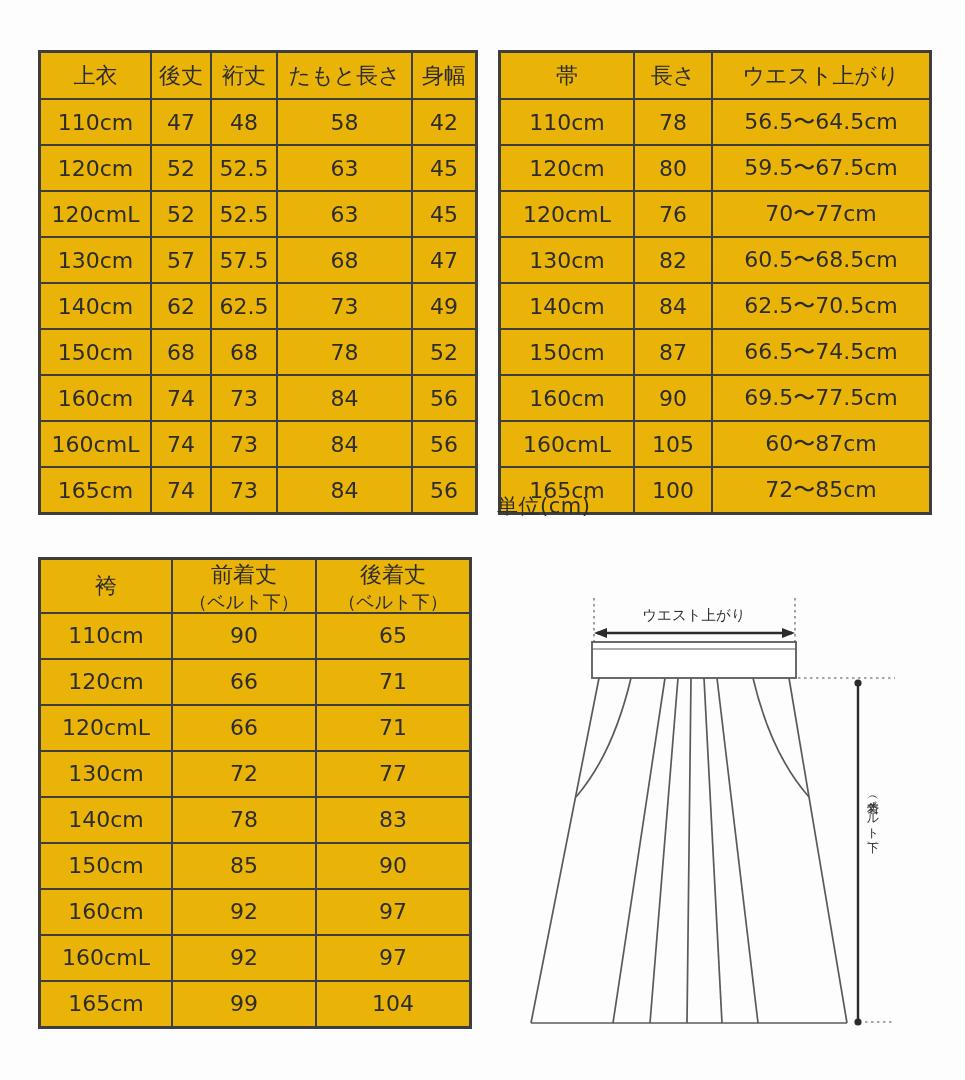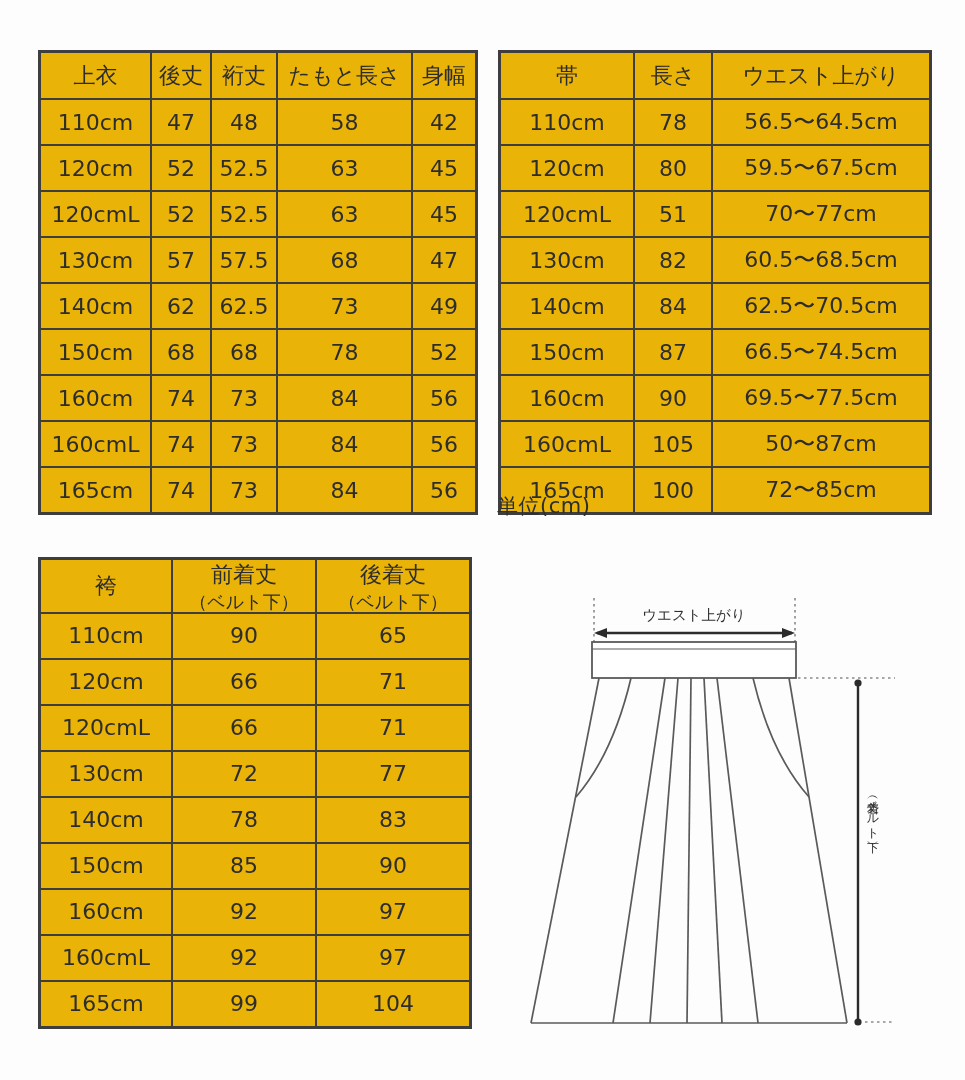--- a/index.html
+++ b/index.html
@@ -152,21 +152,21 @@
         <td>78</td>
         <td>56.5〜64.5cm</td>
       </tr>
       <tr>
         <td>120cm</td>
         <td>80</td>
         <td>59.5〜67.5cm</td>
       </tr>
       <tr>
         <td>120cmL</td>
-        <td>51</td>
+        <td>76</td>
         <td>70〜77cm</td>
       </tr>
       <tr>
         <td>130cm</td>
         <td>82</td>
         <td>60.5〜68.5cm</td>
       </tr>
       <tr>
         <td>140cm</td>
         <td>84</td>
@@ -178,21 +178,21 @@
         <td>66.5〜74.5cm</td>
       </tr>
       <tr>
         <td>160cm</td>
         <td>90</td>
         <td>69.5〜77.5cm</td>
       </tr>
       <tr>
         <td>160cmL</td>
         <td>105</td>
-        <td>50〜87cm</td>
+        <td>60〜87cm</td>
       </tr>
       <tr>
         <td>165cm</td>
         <td>100</td>
         <td>72〜85cm</td>
       </tr>
     </tbody>
   </table>
 
 <div id="unit-note">単位(cm)</div>

